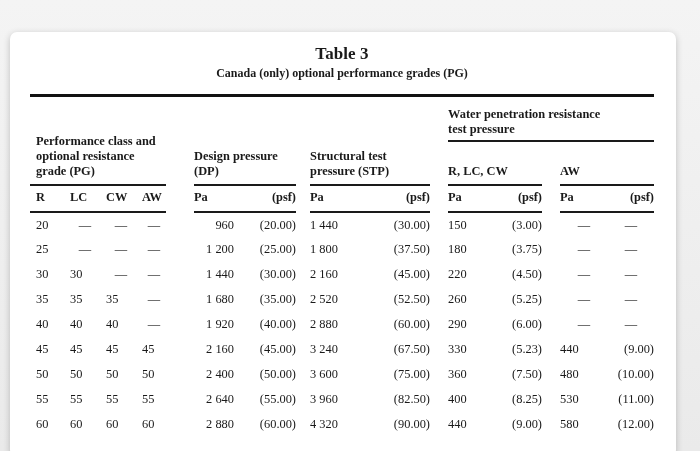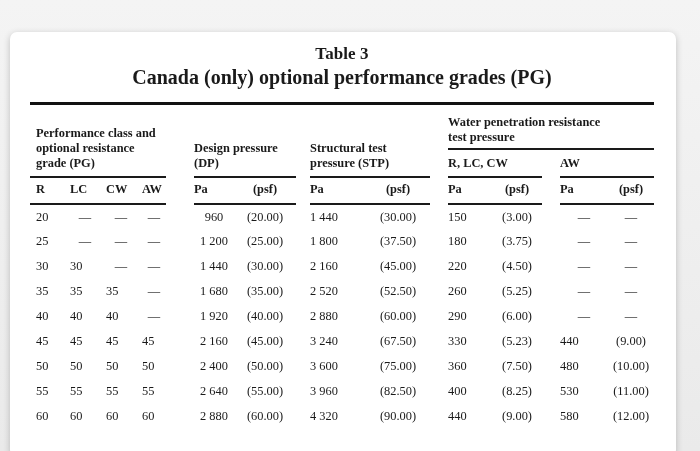--- a/index.html
+++ b/index.html
@@ -16,21 +16,21 @@
     width: 666px; height: 425px;
     background: #ffffff;
     border-radius: 7px;
     box-shadow: 0 2px 7px rgba(0,0,0,0.22);
     padding: 12px 22px 0 20px;
     overflow: hidden;
     margin-top: 32px;
   }
   .title-block { text-align: center; }
   .table-no { font-size: 17px; font-weight: bold; letter-spacing: 0.1px; }
-  .table-title { font-size: 20px; font-weight: bold; margin-top: 2px; }
+  .table-title { font-size: 12px; font-weight: bold; margin-top: 2px; }
   .clause-line { font-size: 12.5px; margin-top: 3px; }
   .clause-line .link { color: #2323c8; }
 
   table.grades {
     margin-top: 13px;
     border-collapse: collapse;
     table-layout: fixed;
     width: 624px;
     border-top: 3.5px solid #111111;
     font-size: 12.4px;
@@ -47,33 +47,33 @@
     border-bottom: 2px solid #1a1a1a;
     padding-bottom: 6px;
   }
   th.water-group {
     vertical-align: top;
     padding-top: 10px;
     padding-bottom: 4px;
     border-bottom: 2px solid #1a1a1a;
   }
   tr.row-a th.tall { height: 70px; }
-  tr.row-b th { height: 28px; padding-bottom: 6px; border-bottom: 2px solid #1a1a1a; }
+  tr.row-b th { height: 44px; padding-bottom: 6px; border-bottom: 2px solid #1a1a1a; }
   tr.row-b th.gap { border-bottom: none; }
   tr.row-c th {
     height: 27px;
     vertical-align: middle;
     border-bottom: 2px solid #1a1a1a;
     padding-bottom: 2px;
   }
   tr.row-c th.gap { border-bottom: none; }
   tbody td { height: 25px; vertical-align: middle; }
   
   .al { text-align: left; }
-  .ar { text-align: center; }
+  .ar { text-align: right; }
   .pad-l { padding-left: 6px; }
   td.dash { text-align: center; }
 </style>
 </head>
 <body>
 
 <div class="page">
 
   <div class="title-block">
     <div class="table-no">Table 3</div>

